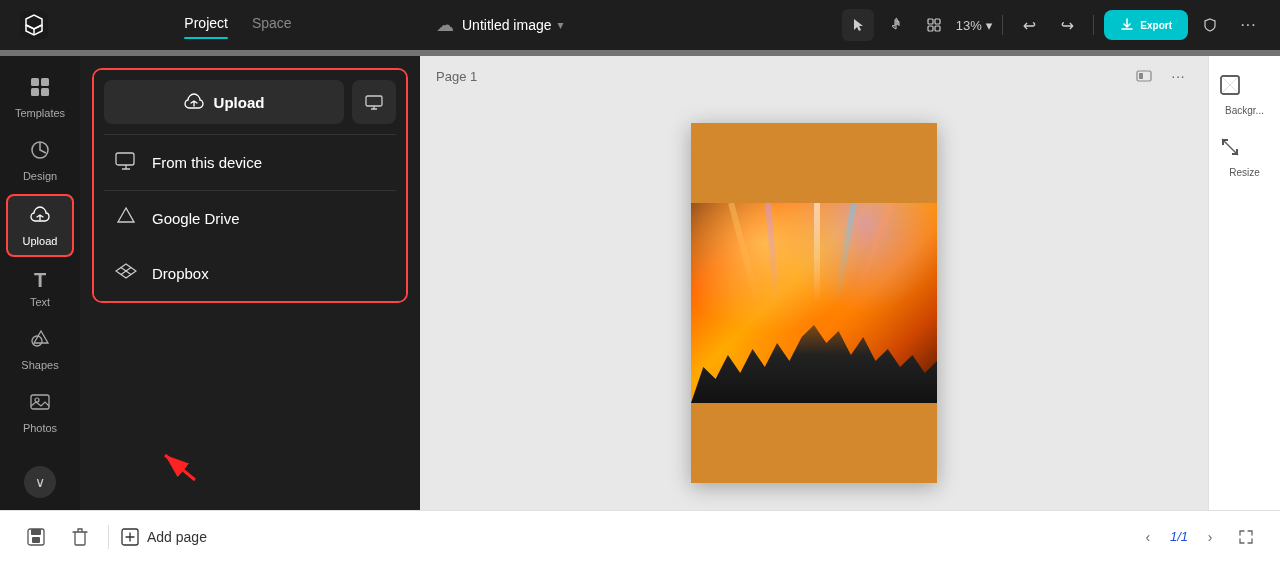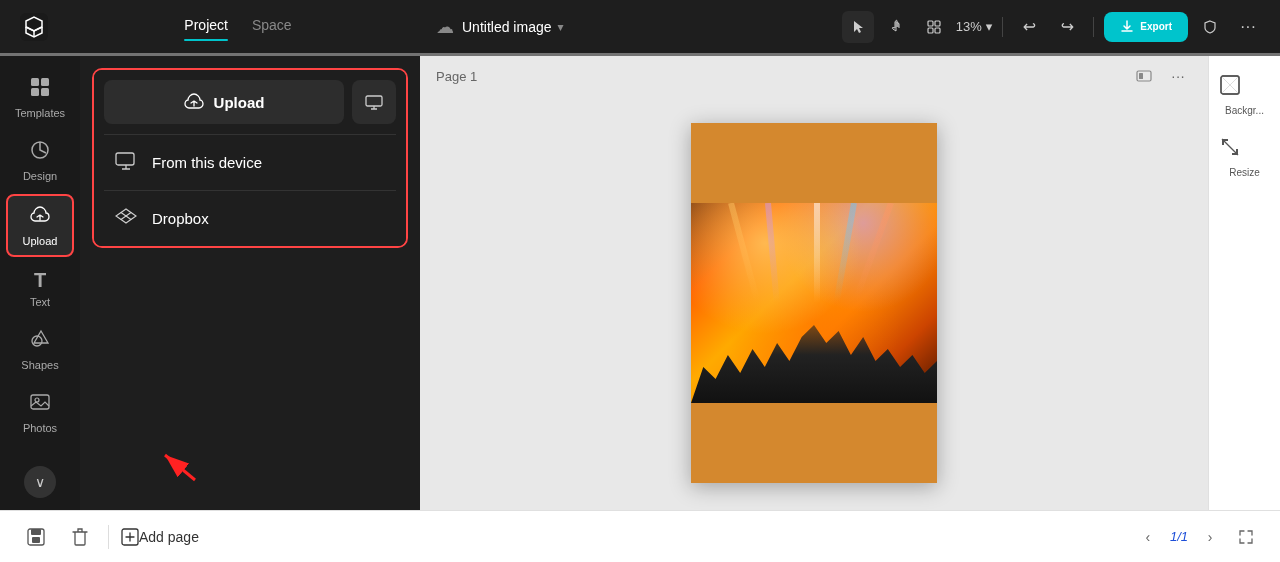--- a/index.html
+++ b/index.html
@@ -4,21 +4,21 @@
   <style>
     * { margin: 0; padding: 0; box-sizing: border-box; }
     body { width: 1280px; height: 562px; overflow: hidden; font-family: -apple-system, BlinkMacSystemFont, 'Segoe UI', sans-serif; background: #1a1a1a; display: flex; flex-direction: column; }
 
     
     .header {
       height: 56px;
       background: #1e1e1e;
       display: flex;
       align-items: center;
-      border-bottom: 3px solid #737373;
+      border-bottom: 6px solid #737373;
       flex-shrink: 0;
     }
     .header-left {
       width: 420px;
       display: flex;
       align-items: center;
       padding: 0 16px;
       gap: 20px;
     }
     .logo {
@@ -343,21 +343,21 @@
       width: 32px; height: 32px;
       border-radius: 6px;
       background: transparent;
       border: none;
       cursor: pointer;
       display: flex; align-items: center; justify-content: center;
       color: #555; font-size: 16px;
     }
     .bottom-divider { width: 1px; height: 24px; background: #ddd; }
     .add-page-btn {
-      display: flex; align-items: center; 
+      display: flex; align-items: center; gap: 8px;
       background: transparent; border: none;
       color: #333; font-size: 14px; cursor: pointer;
     }
     .page-nav {
       margin-left: auto;
       display: flex; align-items: center; gap: 8px;
     }
     .page-nav-btn {
       width: 28px; height: 28px;
       border-radius: 6px;
@@ -555,20 +555,29 @@
             <rect x="1" y="4" width="18" height="12" rx="2" stroke="#ccc" stroke-width="1.3" fill="none"></rect>
             <path d="M7 20 L15 20 M11 16 L11 20" stroke="#ccc" stroke-width="1.3"></path>
           </svg>
         </span>
         <span class="upload-option-label">From this device</span>
       </div>
       <div class="upload-divider"></div>
       <div class="upload-option">
         <span class="upload-option-icon">
           <svg width="22" height="22" viewBox="0 0 22 22" fill="none">
+            <path d="M11 3 L19 17 L3 17 Z" stroke="#ccc" stroke-width="1.3" fill="none"></path>
+            <path d="M11 3 L19 17" stroke="#ccc" stroke-width="0.5"></path>
+          </svg>
+        </span>
+        <span class="upload-option-label">Google Drive</span>
+      </div>
+      <div class="upload-option">
+        <span class="upload-option-icon">
+          <svg width="22" height="22" viewBox="0 0 22 22" fill="none">
             <path d="M11 4 L6 7.5 L11 11 L6 14.5 L11 18 L16 14.5 L11 11 L16 7.5 Z" stroke="#ccc" stroke-width="1.2" fill="none"></path>
             <path d="M6 7.5 L1 11 L6 14.5" stroke="#ccc" stroke-width="1.2" fill="none"></path>
             <path d="M16 7.5 L21 11 L16 14.5" stroke="#ccc" stroke-width="1.2" fill="none"></path>
           </svg>
         </span>
         <span class="upload-option-label">Dropbox</span>
       </div>
     </div>
 
     <svg style="position:absolute;bottom:20px;left:55px;pointer-events:none;z-index:200;" width="80" height="80" viewBox="0 0 80 80">

